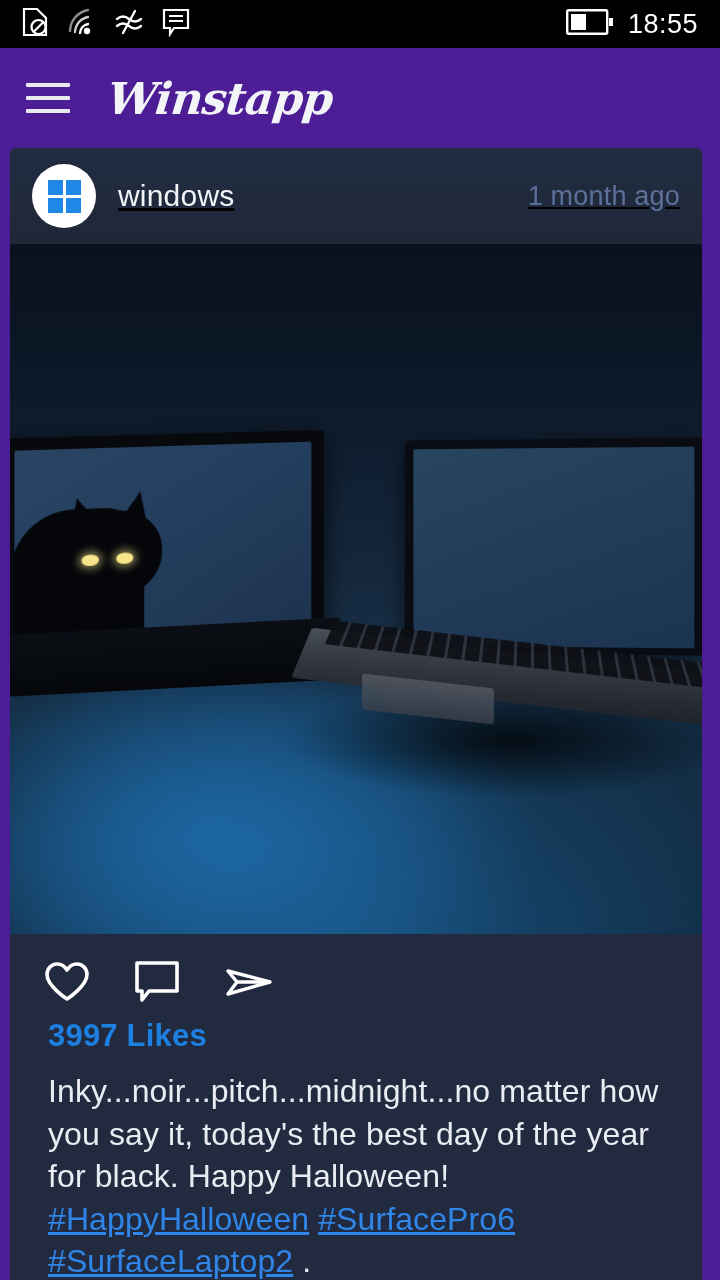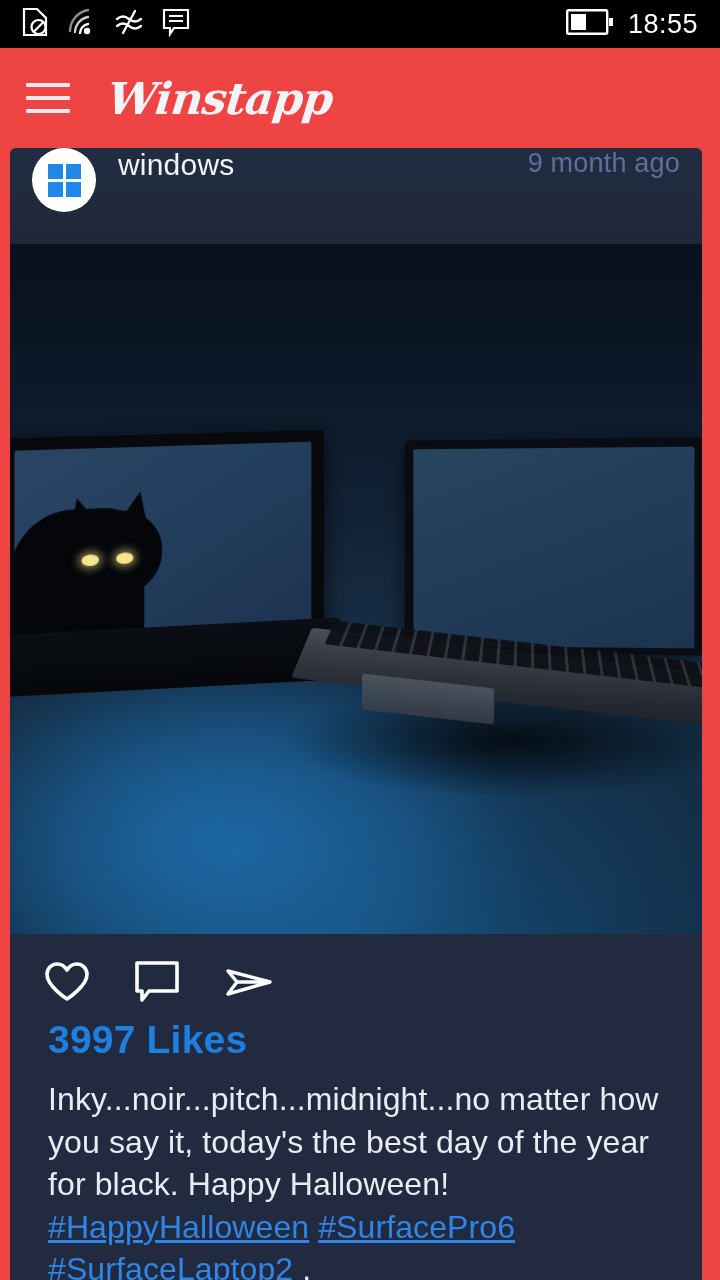--- a/index.html
+++ b/index.html
@@ -3,21 +3,21 @@
 <meta charset="utf-8">
 <title>Winstapp</title>
 <style>
   * { margin:0; padding:0; box-sizing:border-box; }
   html, body {
     width:720px; height:1280px;
     background:#171e2e;
     font-family:"Liberation Sans", sans-serif;
     overflow:hidden;
   }
-  #screen { position:relative; width:720px; height:1280px; background:#ef4444; }
+  #screen { position:relative; width:720px; height:1280px; background:#4c1d95; }
 
   
   #status-bar {
     position:absolute; top:0; left:0; width:720px; height:48px;
     background:#000; display:flex; align-items:center;
     padding:0 22px; color:#fff;
   }
   #status-left { display:flex; align-items:center; gap:18px; }
   #status-right { margin-left:auto; display:flex; align-items:center; gap:14px; }
   .sicon { display:block; }
@@ -46,22 +46,23 @@
   }
 
   
   #post-card {
     position:absolute; left:10px; top:148px; width:692px; height:1132px;
     background:#212a3e; border-radius:6px 6px 0 0; overflow:hidden;
   }
 
   
   #post-header {
-    height:96px; display:flex; padding:0 22px;
+    height:96px; display:flex; align-items:center; padding:0 22px;
     background:linear-gradient(180deg,#222c41 0%, #1f2839 100%);
+    text-decoration:underline;
   }
   #avatar {
     width:64px; height:64px; border-radius:50%; background:#ffffff;
     display:flex; align-items:center; justify-content:center; flex:0 0 64px;
   }
   #avatar .winlogo { display:grid; grid-template-columns:15px 15px; grid-template-rows:15px 15px; gap:3px; }
   #avatar .winlogo i { display:block; background:#1f87e5; }
   #username {
     margin-left:22px; font-size:30px; color:#f1f3f7; font-weight:400; letter-spacing:0.2px;
   }
@@ -164,21 +165,21 @@
   #dev-right .shadow {
     position:absolute; left:-150px; top:250px; width:520px; height:130px;
     background:radial-gradient(ellipse 60% 60% at 50% 40%, rgba(0,0,0,.75) 0%, rgba(0,0,0,0) 72%);
   }
 
   
   #actions { display:flex; align-items:center; gap:44px; padding:26px 34px 6px 34px; }
   .act { cursor:pointer; display:flex; align-items:center; }
 
   
-  #likes { padding:8px 38px 0 38px; font-size:39px; color:#1d7fe0; font-weight:700; letter-spacing:.2px; }
+  #likes { padding:8px 38px 0 38px; font-size:31px; color:#1d7fe0; font-weight:700; letter-spacing:.2px; }
   #caption {
     padding:16px 38px 0 38px; font-size:32px; line-height:1.33;
     color:#e9ecf2; letter-spacing:.1px;
   }
   #caption .tag { color:#2f86e8; text-decoration:underline; }
   #comments-link {
     padding:18px 38px 0 38px; font-size:27px; color:#8f9bb3; letter-spacing:.1px; cursor:pointer;
   }
 </style>
 </head>
@@ -253,21 +254,21 @@
     <div id="post-header">
       <div id="avatar">
         <span class="winlogo">
           <i></i>
           <i></i>
           <i></i>
           <i></i>
         </span>
       </div>
       <div id="username">windows</div>
-      <div id="timestamp">9 month ago</div>
+      <div id="timestamp">1 month ago</div>
     </div>
 
     <div id="photo">
       <div class="wall"></div>
       <div class="deskglow"></div>
 
       <div id="dev-left">
         <div class="scr">
           <div id="cat">
             <div class="body"></div>

